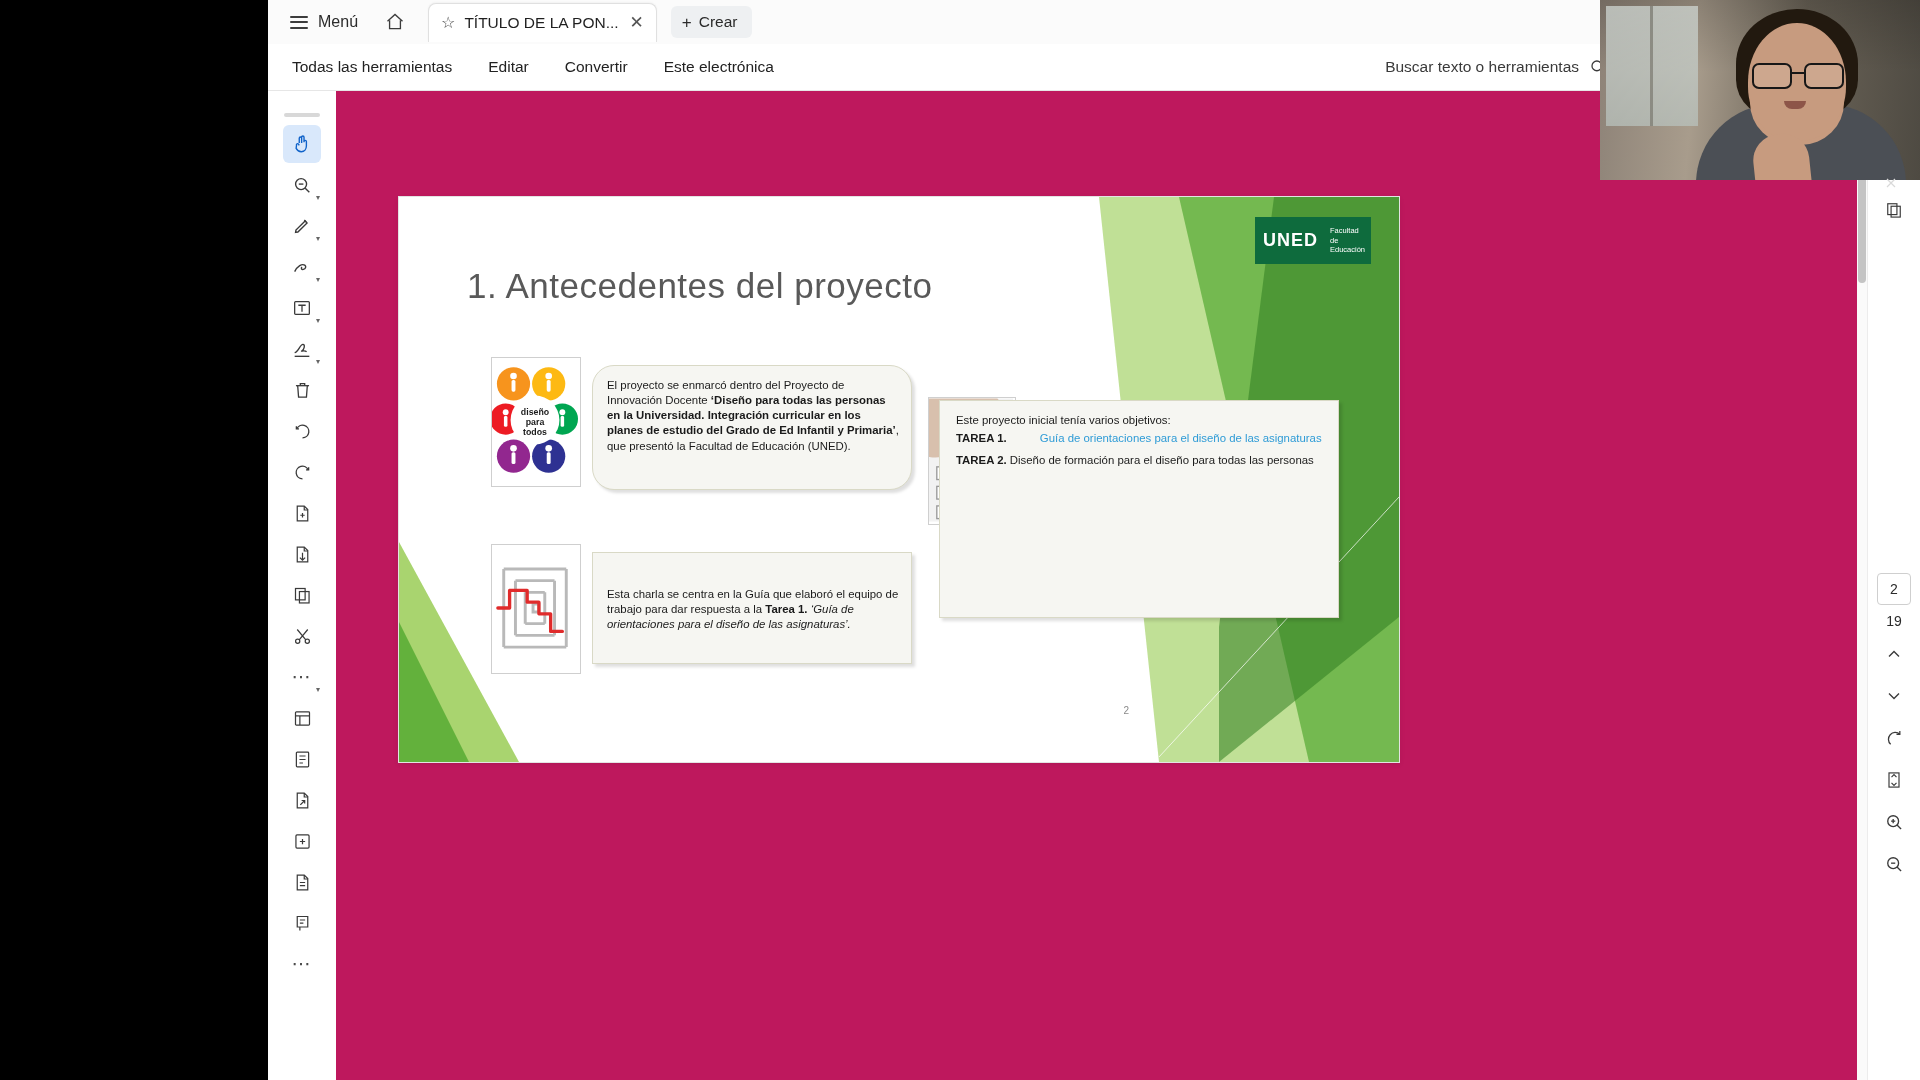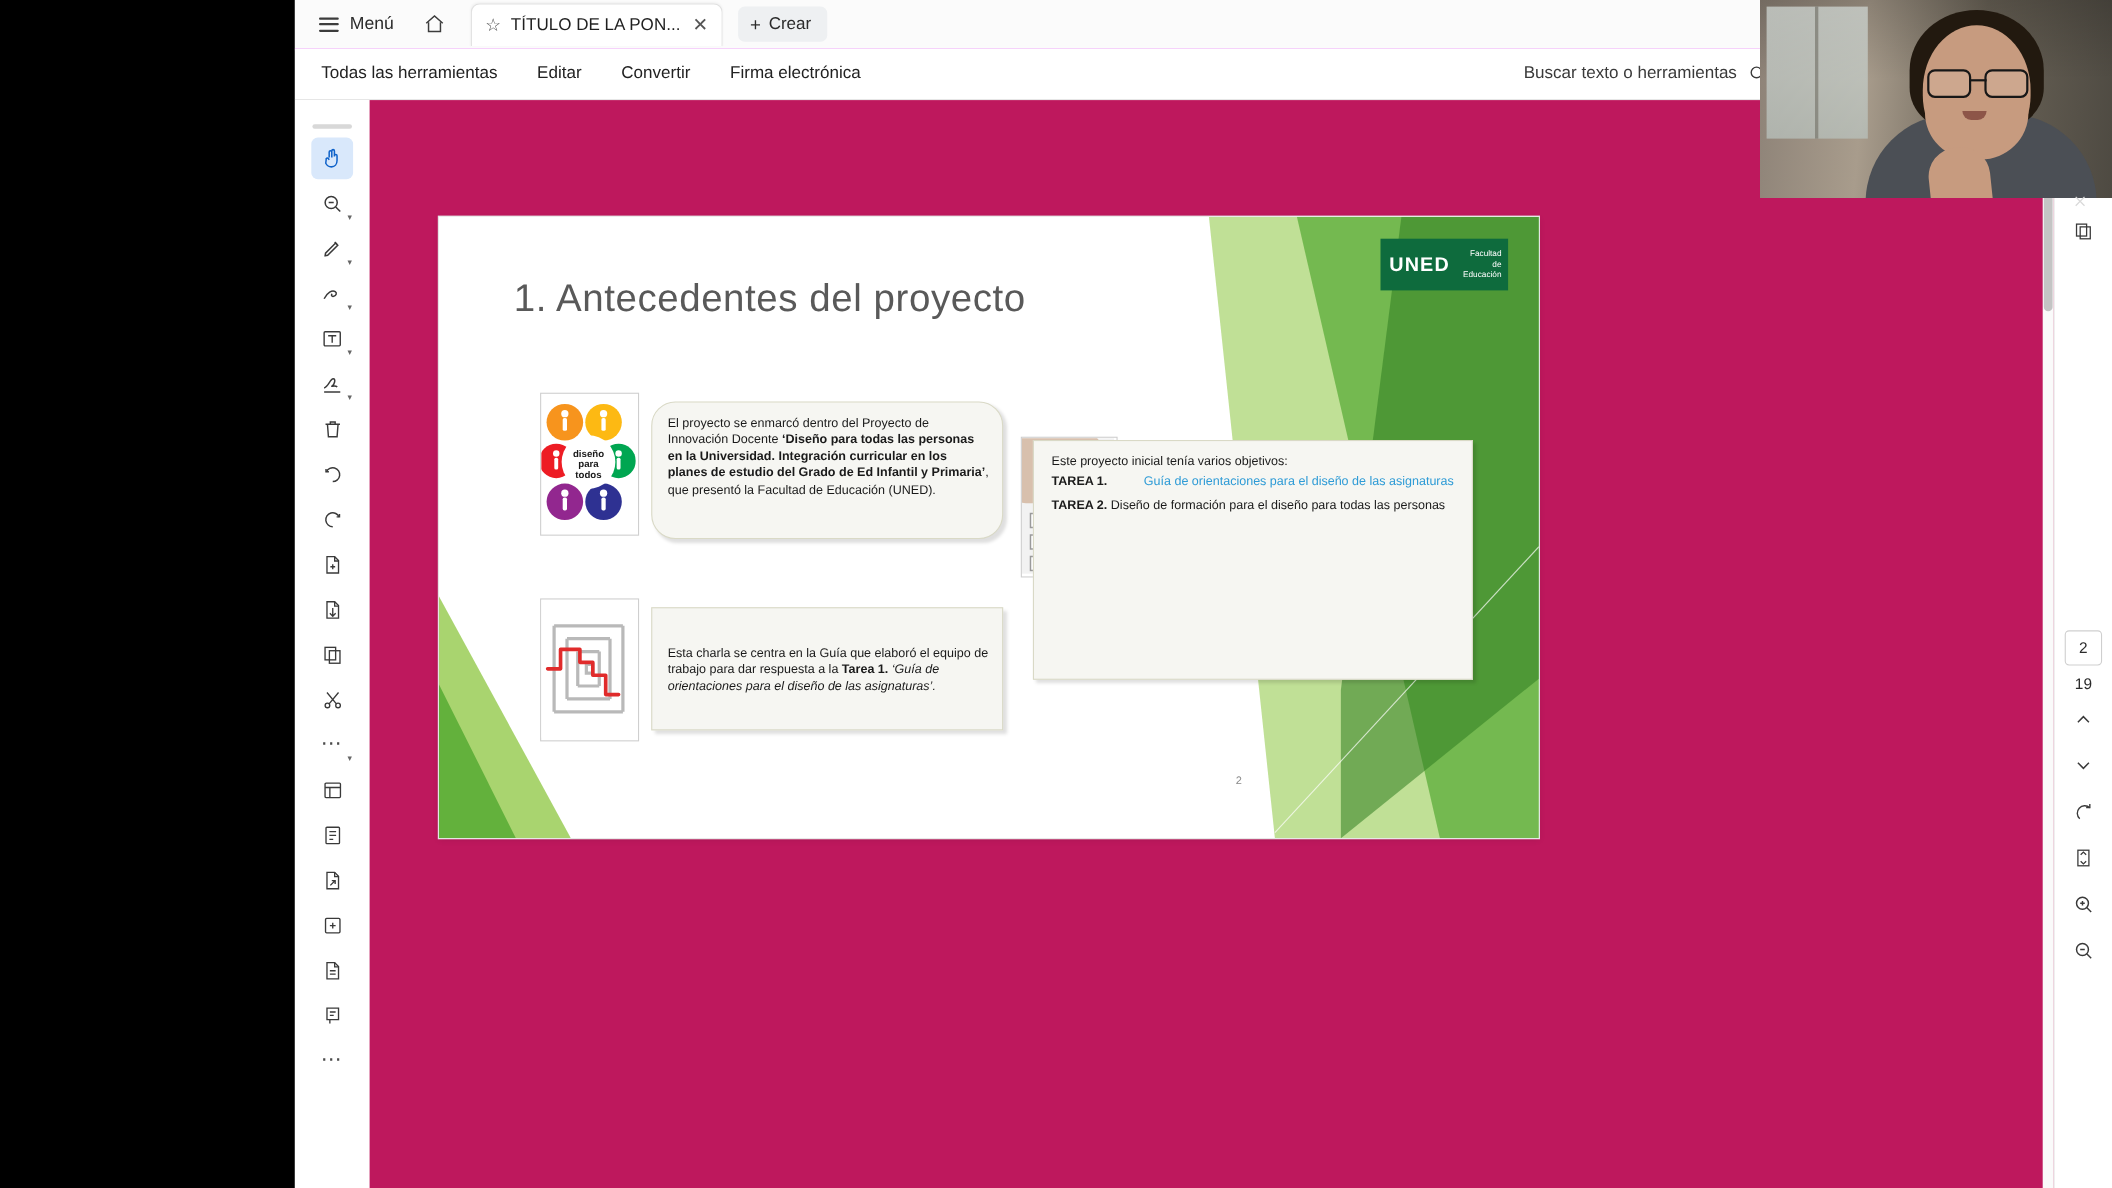--- a/index.html
+++ b/index.html
@@ -266,24 +266,24 @@
     padding: 0 8px;
     box-sizing: border-box;
   }
   .logo-uned {
     color: #fff;
     font-size: 18px;
     letter-spacing: 1px;
     font-weight: 700;
   }
   .logo-sep { width: 1px; height: 26px; background: rgba(255,255,255,.6); }
-  .logo-fac { color: #fff; font-size: 7.5px; line-height: 1.25; text-align: right; }
+  .logo-fac { color: #fff; font-size: 7.5px; line-height: 1.25; }
   .slide-title {
     position: absolute;
-    left: 68px; top: 55px;
+    left: 68px; top: 69px;
     font-size: 35px;
     color: #595959;
     letter-spacing: .5px;
   }
   .callout {
     position: absolute;
     background: #f6f6f2;
     border: 1px solid #d9d9c6;
     box-shadow: 3px 3px 3px rgba(0,0,0,.13);
     box-sizing: border-box;
@@ -534,21 +534,21 @@
               <rect x="1.5" y="1.5" width="11" height="11"></rect>
             </svg>
         </div>
       </div>
     </div>
 
     <div class="toolbar2">
       <div class="tool-link first">Todas las herramientas</div>
       <div class="tool-link">Editar</div>
       <div class="tool-link">Convertir</div>
-      <div class="tool-link">Firma electrónica</div>
+      <div class="tool-link">Este electrónica</div>
 
       <div class="t2-right">
         <div class="search-box">
           <span>Buscar texto o herramientas</span>
           <svg class="svgi" width="18" height="18" viewBox="0 0 24 24" fill="none" stroke="#3a3a3a" stroke-width="1.7">
             <circle cx="10.5" cy="10.5" r="6.5"></circle>
               <path d="M15.5 15.5L21 21"></path>
           </svg>
         </div>
         <span class="divider-v"></span>

